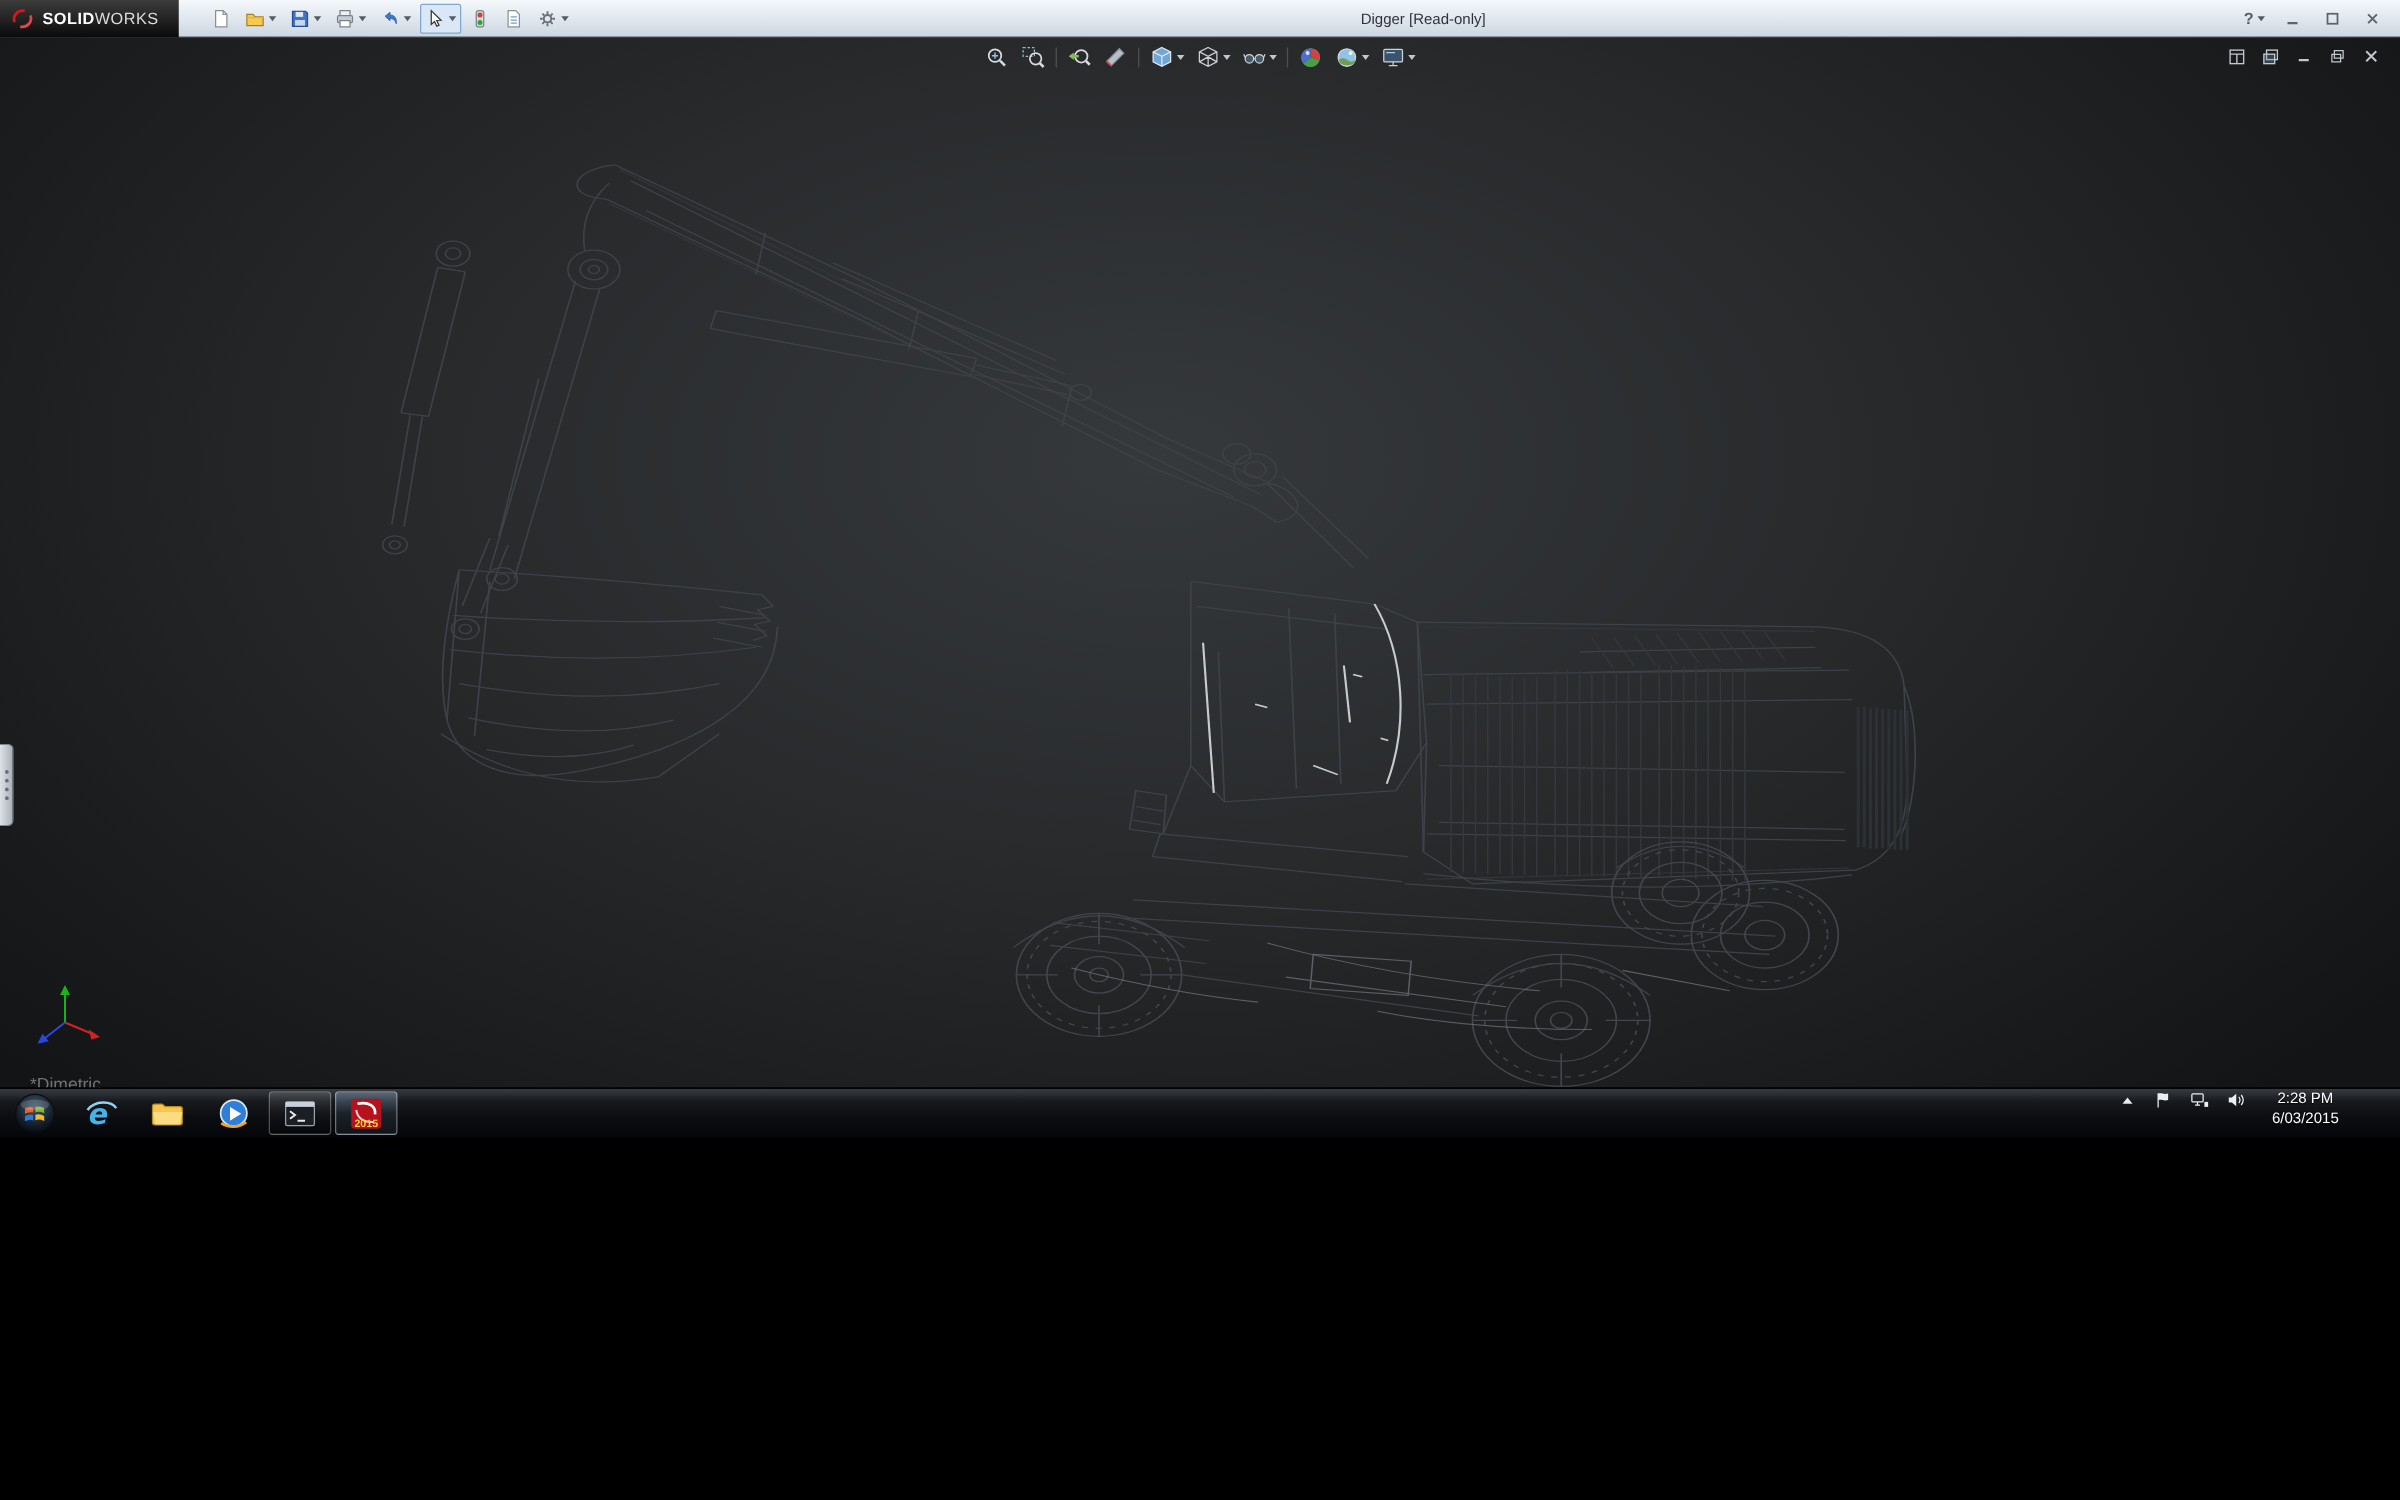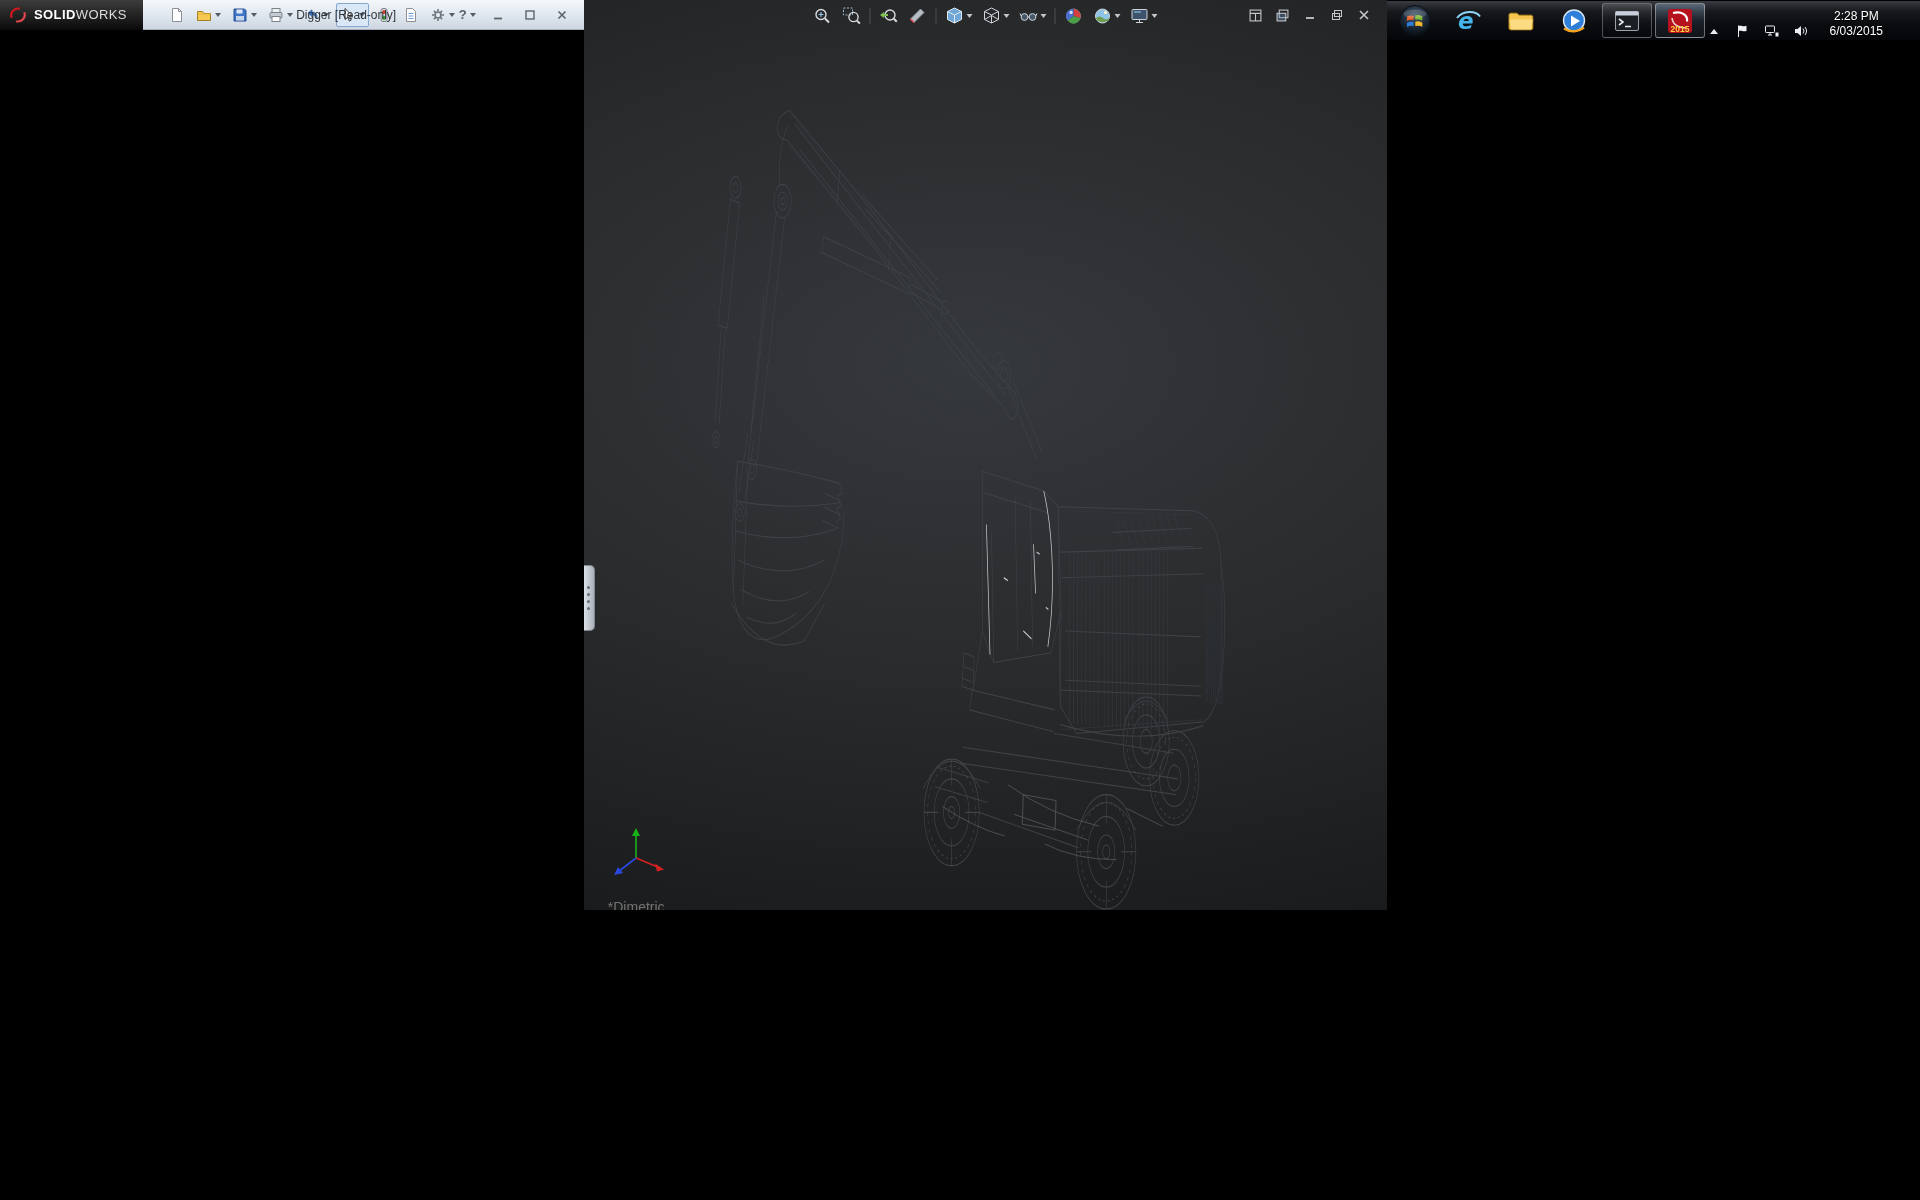--- a/index.html
+++ b/index.html
@@ -1,18 +1,18 @@
 <!DOCTYPE html>
 <html><head>
 <meta charset="utf-8">
 <style>
   *{margin:0;padding:0;box-sizing:border-box}
   html,body{width:1920px;height:1200px;overflow:hidden;background:#000;
     font-family:"Liberation Sans",sans-serif;-webkit-font-smoothing:antialiased}
-  .app{width:1920px;height:910px;display:flex;flex-direction:row}
+  .app{width:1920px;height:910px;display:flex;flex-direction:column}
 
   
   .titlebar{height:30px;background:linear-gradient(#f5f8fb,#dfe6ee 55%,#cdd6e1);
     border-bottom:1px solid #a9b3bf;display:flex;align-items:center;position:relative;flex:0 0 auto}
   .logo{height:30px;background:linear-gradient(#3c3c3c,#0a0a0a);display:flex;align-items:center;
     gap:6px;padding:0 16px 0 8px}
   .brand{color:#fff;font-size:13px;letter-spacing:.4px;white-space:nowrap}
   .brand .b{font-weight:700}
   .brand .l{font-weight:400;color:#dcdcdc}
   .tbar{display:flex;align-items:center;margin-left:22px;gap:3px}
@@ -48,21 +48,21 @@
   .taskbar{height:40px;flex:0 0 auto;display:flex;align-items:stretch;position:relative;
     background:linear-gradient(#383c42,#17191d 26%,#0b0d10 58%,#04060a);border-top:1px solid #000}
   .orb{width:56px;display:flex;align-items:center;justify-content:center}
   .tasks{display:flex;align-items:stretch;gap:3px}
   .task{width:50px;margin:2px 0;border-radius:3px;display:flex;align-items:center;justify-content:center;
     border:1px solid transparent}
   .task.running{border:1px solid rgba(255,255,255,.28);
     background:linear-gradient(rgba(255,255,255,.14),rgba(255,255,255,.03) 45%,rgba(255,255,255,0))}
   .task.active{border:1px solid rgba(255,255,255,.38);
     background:linear-gradient(rgba(150,180,210,.42),rgba(90,120,150,.18) 50%,rgba(255,255,255,.05))}
-  .tray{margin-left:auto;display:flex;align-items:flex-end;gap:11px;padding-right:2px}
+  .tray{margin-left:auto;display:flex;align-items:flex-start;gap:11px;padding-right:14px}
   .trayicon{display:flex;align-items:center;justify-content:center;width:18px;height:18px}
   .chev{width:0;height:0;border-left:4.5px solid transparent;border-right:4.5px solid transparent;
     border-bottom:5px solid #e8ebee}
   .clock{color:#fff;font-size:12px;line-height:1.3;text-align:center;padding:0 9px;white-space:nowrap;
     text-shadow:0 1px 1px #000}
   .showdesk{width:15px;border-left:1px solid #000;box-shadow:inset 1px 0 0 rgba(255,255,255,.22);
     background:linear-gradient(rgba(255,255,255,.07),rgba(255,255,255,0))}
 </style>
 </head>
 <body>

